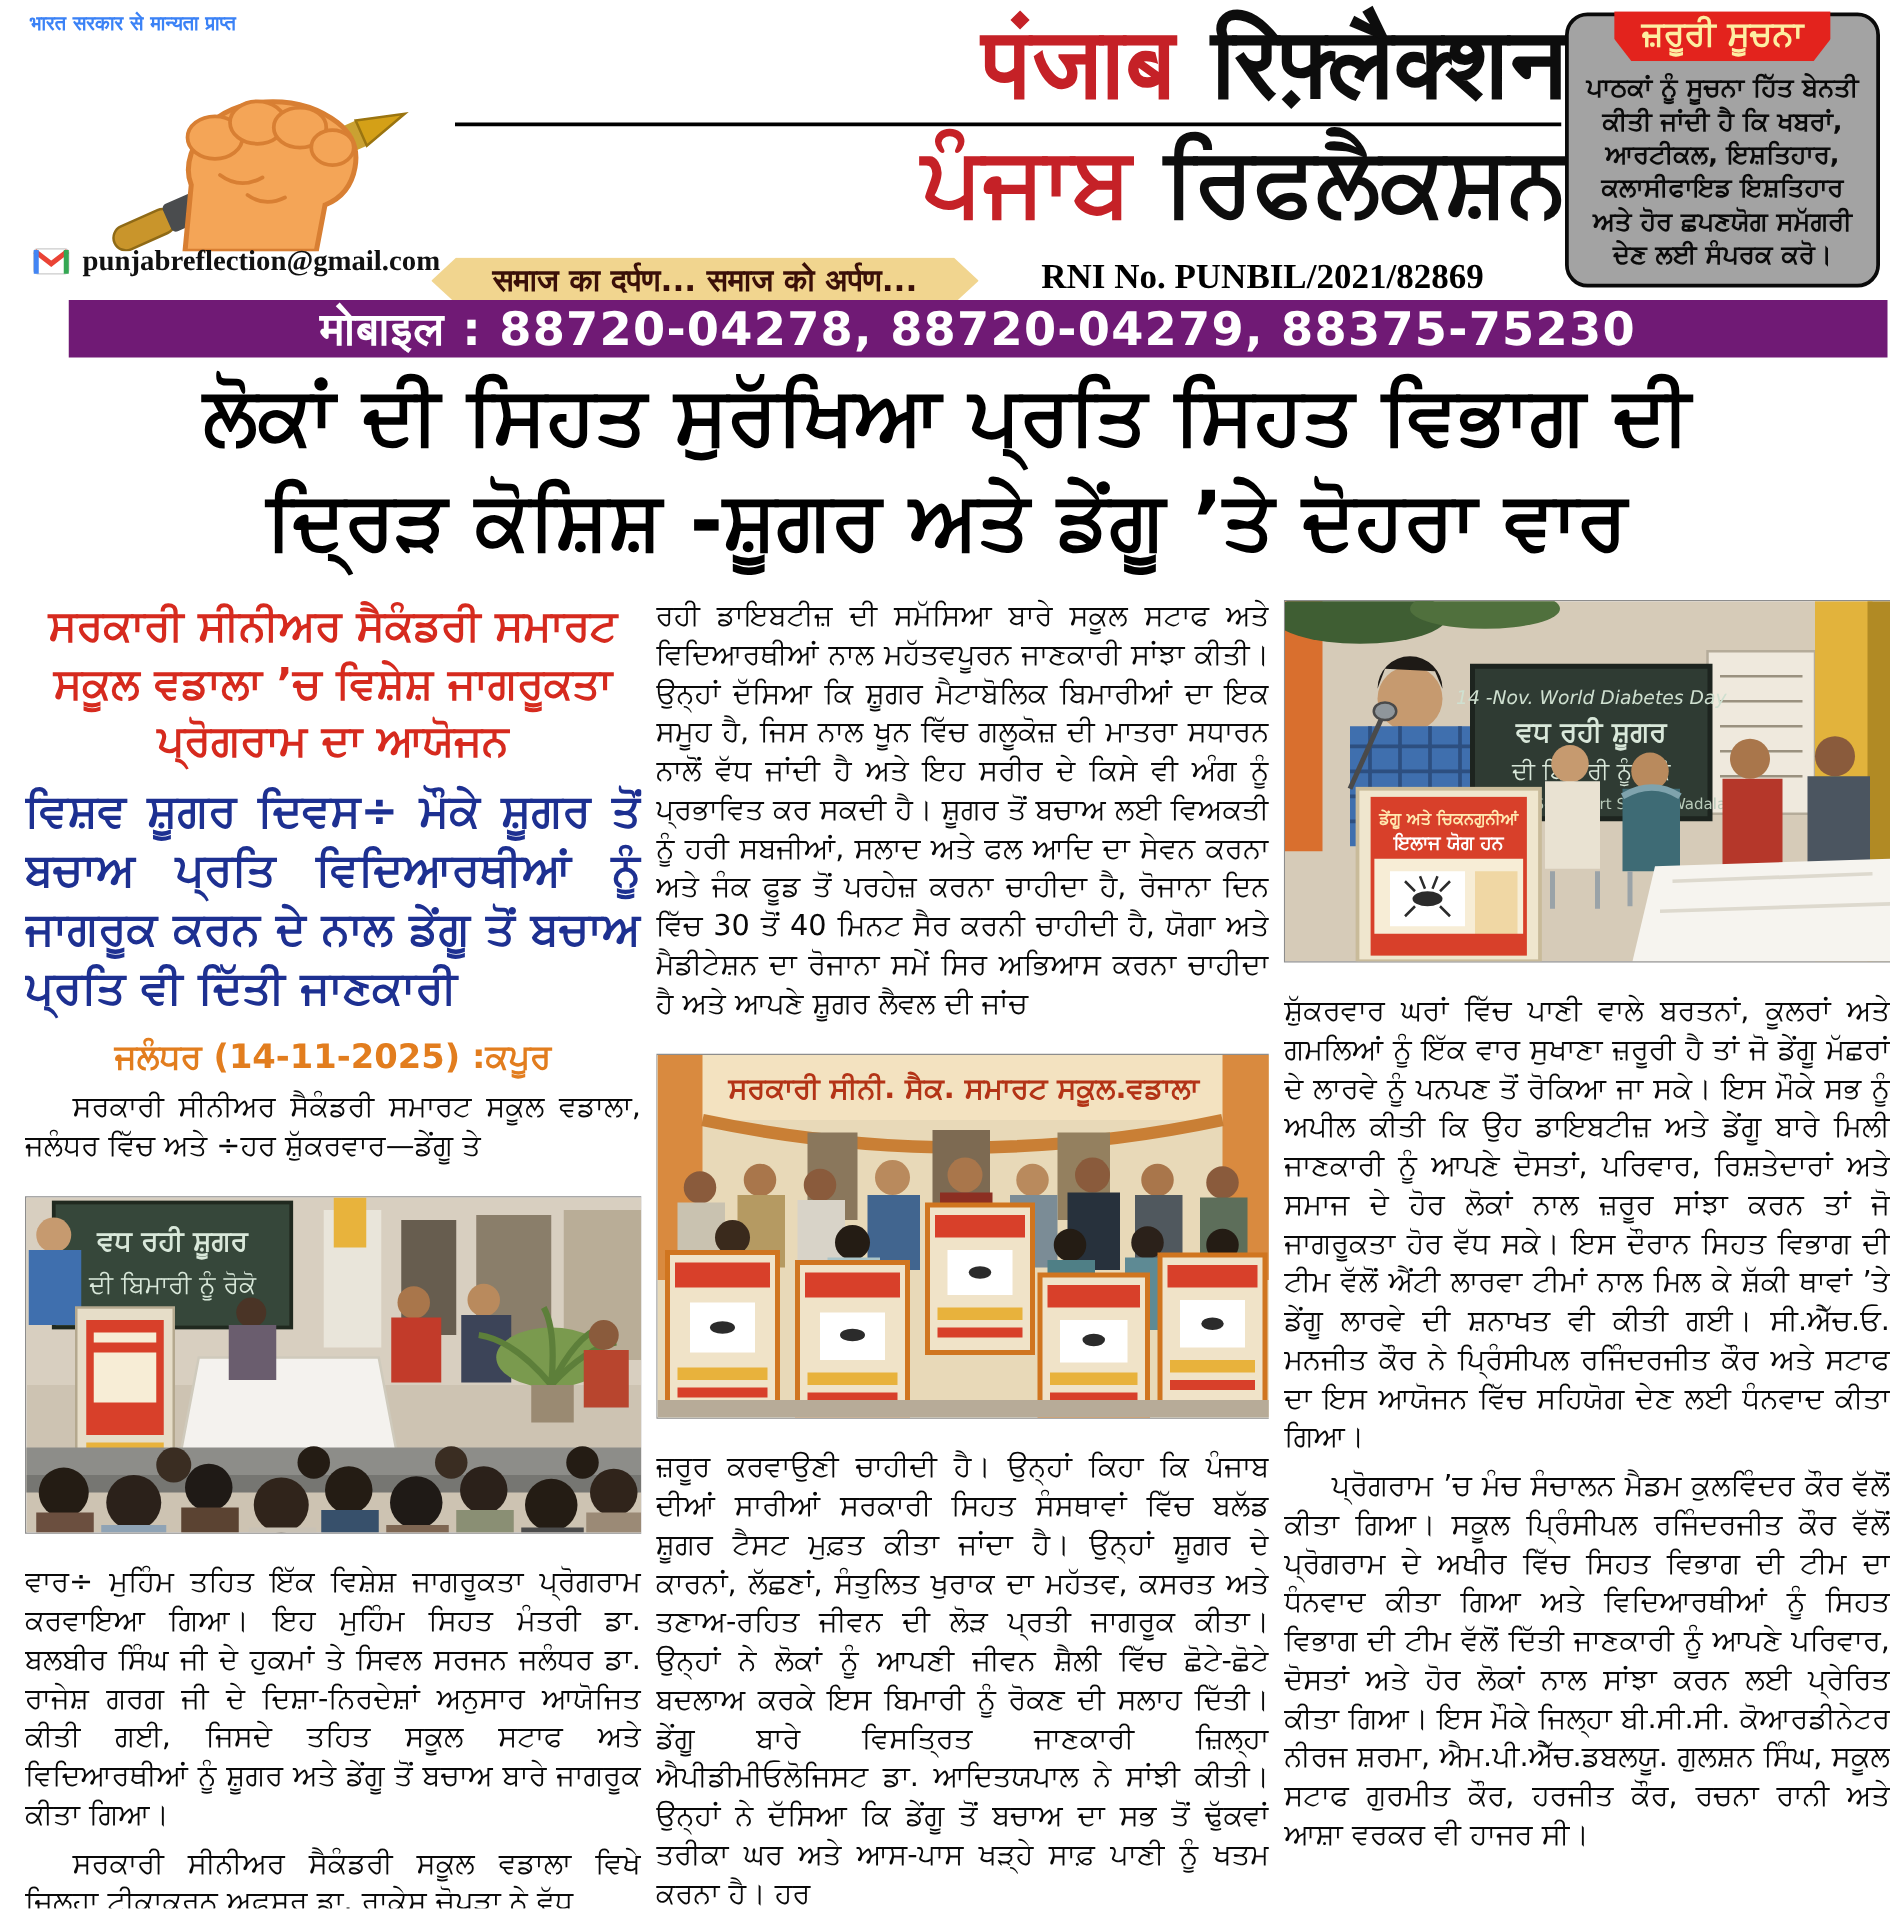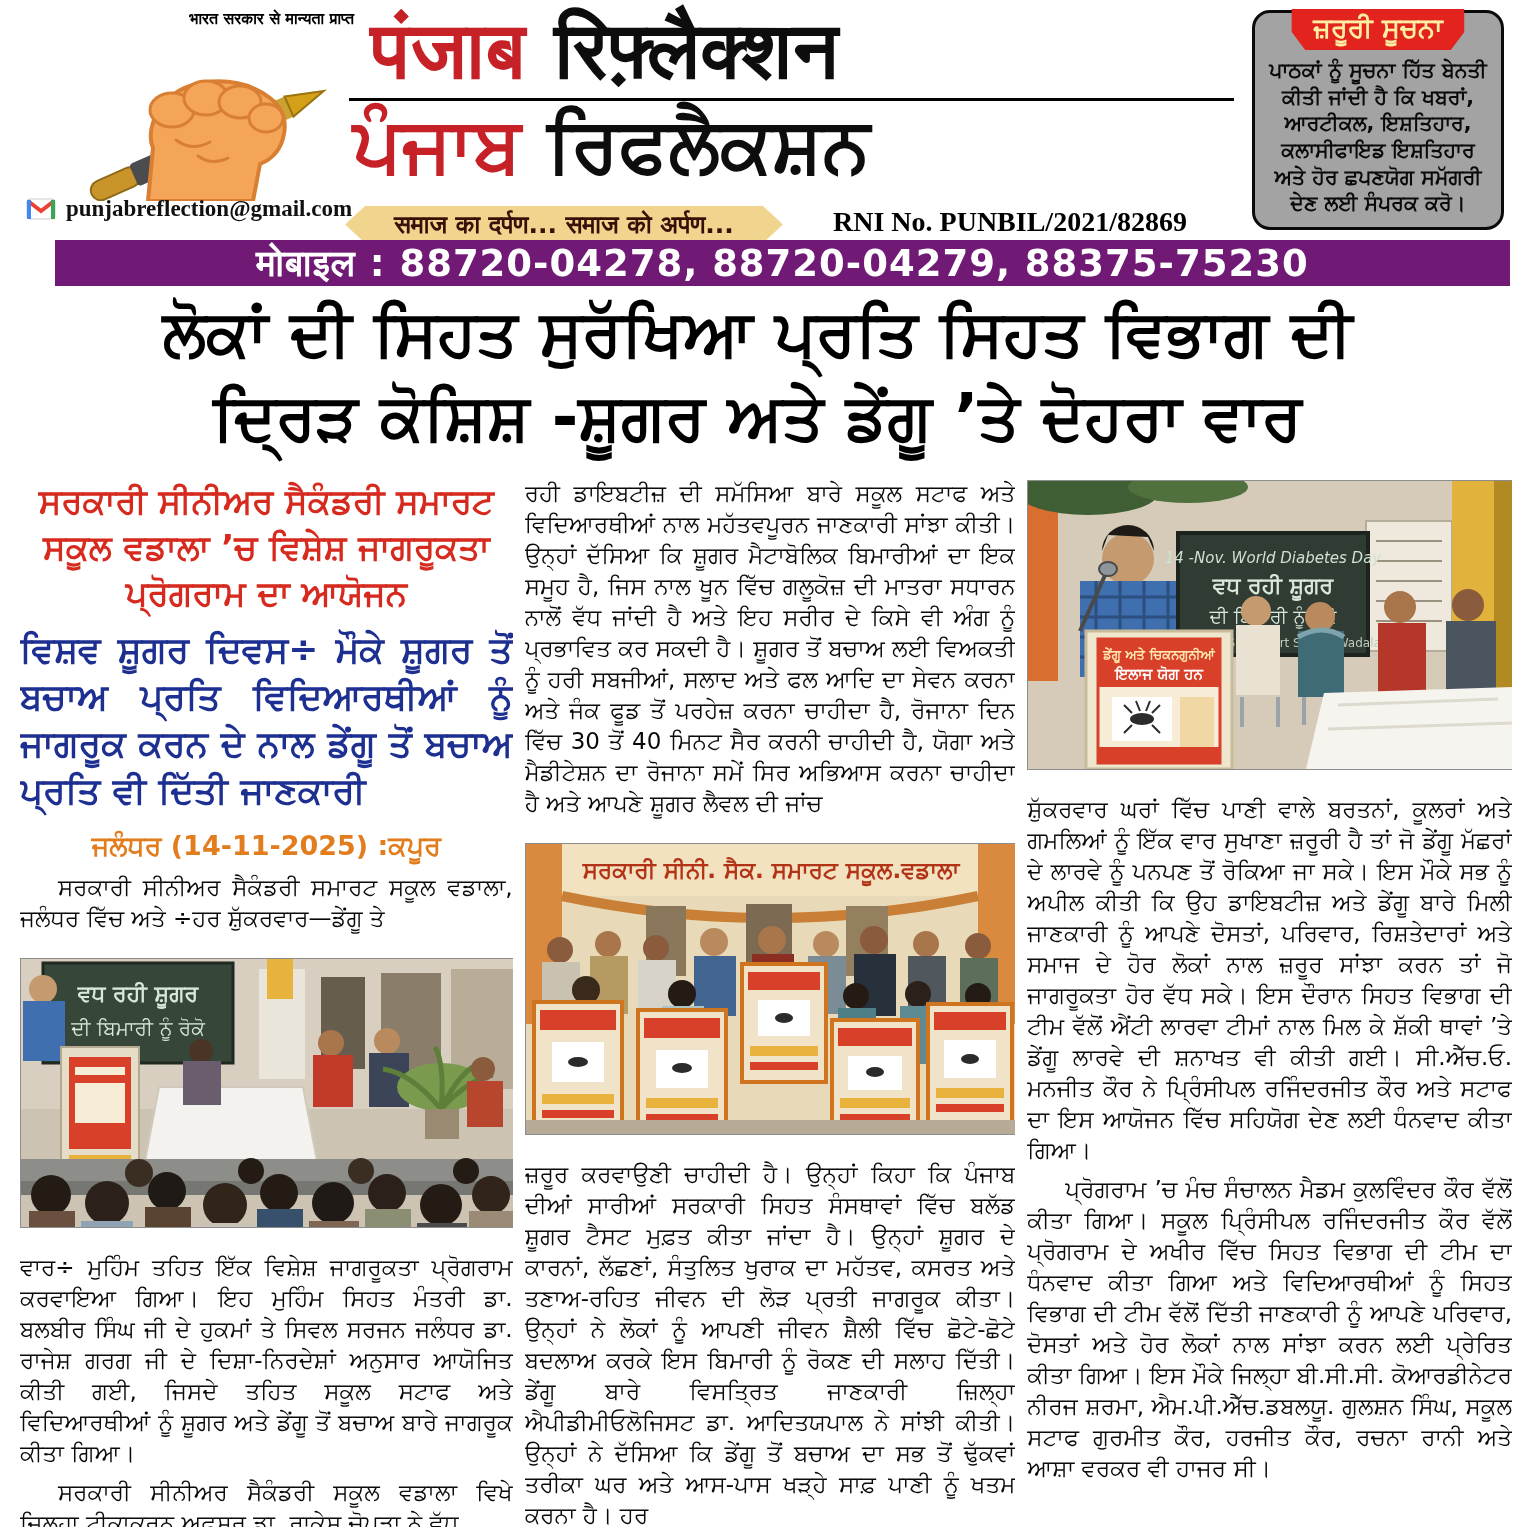--- a/index.html
+++ b/index.html
@@ -1,26 +1,26 @@
 <!DOCTYPE html>
 <html lang="pa"><head>
 <meta charset="utf-8">
 <style>
   html,body{margin:0;padding:0;background:#ffffff;}
   .page{position:relative;width:1515px;height:1527px;background:#fff;overflow:hidden;
         font-family:"DejaVu Sans",sans-serif;color:#000;}
 
   
   .accreditation{position:absolute;left:24px;top:10px;width:330px;
-romantic    font-size:27px;font-weight:bold;color:#000000;line-height:1.1;text-align:right;}
+romantic    font-size:27px;font-weight:bold;color:#3b82f6;line-height:1.1;}
   .logo{position:absolute;left:48px;top:36px;}
   .email-row{position:absolute;left:26px;top:196px;display:flex;align-items:center;gap:10px;}
   .email-text{font-family:"Liberation Serif",serif;font-weight:bold;font-size:23px;color:#111;}
 
-  .masthead{position:absolute;left:349px;top:6px;width:890px;}
+  .masthead{position:absolute;left:364px;top:6px;width:890px;text-align:right;}
   .m-line1{font-size:80px;font-weight:900;line-height:1.12;letter-spacing:1px;white-space:nowrap;padding-left:22px;}
   .m-line2{font-size:76px;font-weight:900;line-height:1.1;white-space:nowrap;padding-left:4px;}
   .m-red{color:#c52127;}
   .m-black{color:#0d0d0d;}
   .m-rule{border-top:3px solid #000;margin:2px 0 2px 0;width:885px;}
 
   .tagline{position:absolute;left:345px;top:206px;width:438px;height:37px;background:#f1d58f;
     display:flex;align-items:center;justify-content:center;
     clip-path:polygon(20px 0,calc(100% - 20px) 0,100% 50%,calc(100% - 20px) 100%,20px 100%,0 50%);
     font-size:25px;font-weight:bold;color:#3a0f08;}

